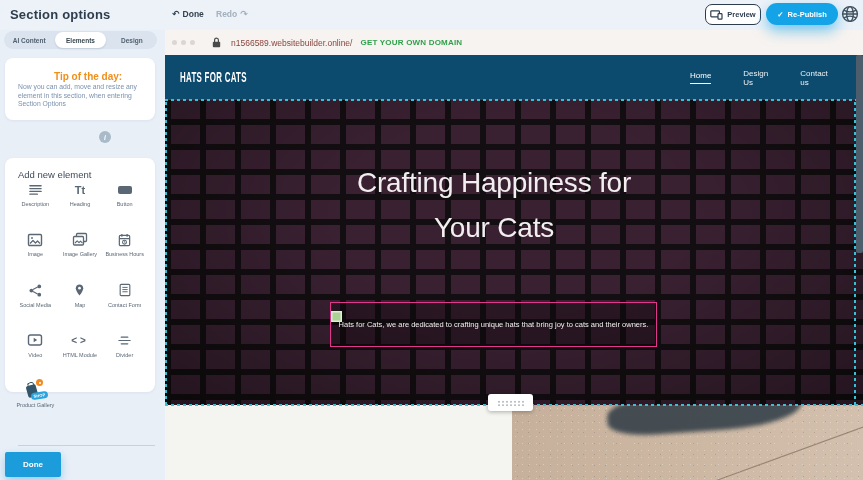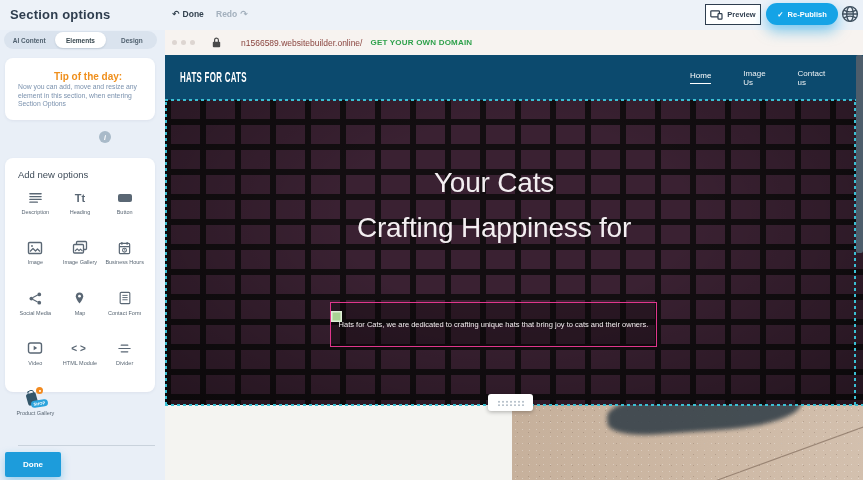--- a/index.html
+++ b/index.html
@@ -6,40 +6,40 @@
   body { font-family:"Liberation Sans", sans-serif; background:#dfe6ee; }
   .screen { position:relative; width:863px; height:480px; overflow:hidden; background:#ebf1f8; }
 
   
   .topbar { position:absolute; left:0; top:0; width:798px; height:30px; background:#edf2f8; z-index:20; }
   .app-title { position:absolute; left:10px; top:7px; font-size:13px; font-weight:bold; color:#2e3d4e; letter-spacing:.2px; }
   .histbtn { position:absolute; top:9px; font-size:8.5px; font-weight:bold; color:#33424f; display:flex; gap:3px; align-items:center; cursor:pointer; }
   .histbtn .glyph { font-family:"DejaVu Sans", sans-serif; font-size:9px; }
   .undo-btn { left:172px; }
   .redo-btn { left:216px; color:#a3b0bd; }
-  .preview-btn { position:absolute; left:705px; top:4px; width:56px; height:21px; border:1.5px solid #2e3d4e; border-radius:0; background:#fff; display:flex; align-items:center; justify-content:center; gap:4px; font-size:7.5px; font-weight:bold; color:#2e3d4e; cursor:pointer; }
+  .preview-btn { position:absolute; left:705px; top:4px; width:56px; height:21px; border:1.5px solid #2e3d4e; border-radius:7px; background:#fff; display:flex; align-items:center; justify-content:center; gap:4px; font-size:7.5px; font-weight:bold; color:#2e3d4e; cursor:pointer; }
   .republish-btn { position:absolute; left:766px; top:3px; width:72px; height:22px; border-radius:12px; background:#14a3e6; color:#fff; font-size:7.5px; font-weight:bold; display:flex; align-items:center; justify-content:center; gap:4px; box-shadow:0 6px 14px rgba(20,163,230,.55); cursor:pointer; }
   .globe-btn { position:absolute; left:841px; top:5px; width:18px; height:18px; cursor:pointer; }
 
   
   .sidebar { position:absolute; left:0; top:30px; width:165px; height:450px; background:#e9eff7; z-index:15; }
   .tabbar { position:absolute; left:4px; top:1px; width:153px; height:18px; background:#dae3ee; border-radius:9px; display:flex; }
   .tab { flex:1; display:flex; align-items:center; justify-content:center; font-size:6.5px; font-weight:bold; color:#51616f; cursor:pointer; border-radius:9px; }
   .tab.active { background:#fff; margin:1px; box-shadow:0 1px 2px rgba(40,60,80,.15); color:#37474f; }
   .card { position:absolute; background:#fff; border-radius:8px; box-shadow:0 1px 3px rgba(60,80,110,.08); }
   .tip-card { left:5px; top:28px; width:150px; height:62px; }
   .tip-title { position:absolute; left:13px; top:13px; font-size:10px; font-weight:bold; color:#ef8f1c;margin-left:36px; }
   .tip-body { position:absolute; left:13px; top:25px; width:130px; font-size:6.8px; line-height:8.5px; color:#7b92ae; }
   .edit-mobile-btn { position:absolute; left:8px; top:92px; width:86px; height:30px; border-radius:16px; background:#1d9cdb; color:#fff; display:flex; align-items:center; justify-content:center; gap:6px; font-size:7.3px; font-weight:bold; box-shadow:0 4px 10px rgba(29,156,219,.4); cursor:pointer; }
   .phone-icon { width:9px; height:15px; border:1.4px solid #fff; border-radius:2.5px; position:relative; }
   .phone-icon:after { content:""; position:absolute; left:50%; bottom:1px; transform:translateX(-50%); width:3px; height:1.2px; background:#fff; }
   .info-btn { position:absolute; left:99px; top:101px; width:12px; height:12px; border-radius:50%; background:#a9bac9; color:#fff; font-size:7px; font-weight:bold; font-style:italic; display:flex; align-items:center; justify-content:center; cursor:pointer; }
   .add-card { left:5px; top:128px; width:150px; height:234px; }
   .add-title { position:absolute; left:13px; top:11px; font-size:9.5px; color:#3f4c59; }
-  .egrid { position:absolute; left:8px; top:28px; width:134px; display:grid; grid-template-columns:repeat(3,1fr); row-gap:21px; }
+  .egrid { position:absolute; left:8px; top:20px; width:134px; display:grid; grid-template-columns:repeat(3,1fr); row-gap:21px; }
   .cell { display:flex; flex-direction:column; align-items:center; gap:3px; padding-top:3px; cursor:pointer; }
   .cicon { height:17px; display:flex; align-items:center; justify-content:center; color:#5a6774; }
   .clabel { font-size:5.5px; line-height:6.3px; color:#5a6774; text-align:center; max-width:40px; }
   .tt { font-size:11px; font-weight:bold; color:#5a6774; }
   .btn-shape { width:14px; height:8px; background:#5a6774; border-radius:2px; }
   .html-br { font-size:10px; font-weight:bold; color:#5a6774; letter-spacing:3px; }
   .pg-wrap { position:relative; width:24px; height:19px; }
   .pg-bag { position:absolute; left:4px; top:4px; width:10px; height:12px; background:#33566a; border-radius:2px; transform:rotate(-16deg); }
   .pg-bag:before { content:""; position:absolute; left:2px; top:-3.5px; width:5px; height:5px; border:1.3px solid #33566a; border-bottom:none; border-radius:3px 3px 0 0; }
   .pg-badge { position:absolute; right:4px; top:-2px; width:7px; height:7px; border-radius:50%; background:#f28a1f; }
@@ -47,21 +47,21 @@
   .pg-shop { position:absolute; right:-1px; bottom:1px; min-width:17px; height:7px; background:#2ba3dc; border-radius:4px; color:#fff; font-size:4px; font-weight:bold; display:flex; align-items:center; justify-content:center; transform:rotate(-8deg); letter-spacing:.2px; }
   .sidebar-hr { position:absolute; left:18px; top:415px; width:137px; height:1px; background:#c9d2dc; }
   .done-btn { position:absolute; left:5px; top:422px; width:56px; height:25px; border-radius:2px; background:#1d9cdb; color:#fff; font-size:8px; font-weight:bold; display:flex; align-items:center; justify-content:center; box-shadow:0 4px 10px rgba(29,156,219,.4); cursor:pointer; }
 
   
   .preview { position:absolute; left:165px; top:30px; width:698px; height:450px; background:#fff; }
   .chrome { position:absolute; left:0; top:0; width:698px; height:25px; background:#f7f3f0; display:flex; align-items:center; }
   .dot { width:5px; height:5px; border-radius:50%; background:#ddd5d1; margin-right:4px; }
   .dots { display:flex; margin-left:7px; }
   .lock { margin-left:13px; }
-  .url-text { margin-left:20px; font-size:8.5px; color:#8a453f; }
+  .url-text { margin-left:10px; font-size:8.5px; color:#8a453f; }
   .domain-cta { margin-left:8px; font-size:8px; font-weight:bold; color:#2fa14c; letter-spacing:.2px; cursor:pointer; }
 
   .site-header { position:absolute; left:0; top:25px; width:698px; height:45px; background:#0c4a6e; }
   .logo { position:absolute; left:15px; top:16px; color:#fff; font-size:11px; font-weight:bold; letter-spacing:.4px; transform:scaleX(.72) scaleY(1.25); transform-origin:left center; white-space:nowrap; }
   .nav { position:absolute; left:525px; top:0; height:100%; display:flex; align-items:center; gap:32px; }
   .nav-item { font-size:8px; color:rgba(255,255,255,.92); cursor:pointer; }
   .nav-item.active { color:#fff; padding-bottom:3px; border-bottom:1.5px solid #fff; }
   .nav-more { font-family:"DejaVu Sans", sans-serif; font-size:9px; color:rgba(255,255,255,.9); cursor:pointer; }
 
   .hero { position:absolute; left:0; top:70px; width:698px; height:305px;
@@ -143,21 +143,21 @@
     <div class="card tip-card">
       <div class="tip-title">Tip of the day:</div>
       <div class="tip-body">Now you can add, move and resize any element in this section, when entering Section Options</div>
     </div>
 
     <div class="info-btn">
       <span>i</span>
     </div>
 
     <div class="card add-card">
-      <div class="add-title">Add new options</div>
+      <div class="add-title">Add new element</div>
       <div class="egrid">
 
         <div class="cell">
           <div class="cicon">
             <svg width="15" height="15" viewBox="0 0 16 16">
                 <path d="M2 4h12M2 7h12M2 10h12M2 13h8" stroke="#5a6774" stroke-width="1.4" stroke-linecap="round" fill="none"></path>
               </svg>
           </div>
           <div class="clabel">Description</div>
         </div>
@@ -299,32 +299,32 @@
         <rect x="0.8" y="4.8" width="7.4" height="5.4" rx="1" fill="#4a4a4a"></rect>
       </svg>
       <span class="url-text">n1566589.websitebuilder.online/</span>
       <span class="domain-cta">GET YOUR OWN DOMAIN</span>
     </div>
 
     <div class="site-header">
       <div class="logo">HATS FOR CATS</div>
       <div class="nav">
         <span class="nav-item active">Home</span>
-        <span class="nav-item">Image Us</span>
+        <span class="nav-item">Design Us</span>
         <span class="nav-item">Contact us</span>
         <span class="nav-more">⋯</span>
       </div>
     </div>
 
     <div class="hero">
       <div class="hero-shade"></div>
       <div class="hero-content">
         <div class="hero-h1">
+          <div>Crafting Happiness for</div>
           <div>Your Cats</div>
-          <div>Crafting Happiness for</div>
         </div>
         <div class="para-box">
           <div class="green-handle"></div>
           <div class="para-line">Hats for Cats, we are dedicated to crafting unique hats that bring joy to cats and their owners.</div>
         </div>
       </div>
     </div>
 
     <div class="dash-h" style="top:69px;"></div>
     <div class="dash-h" style="top:374px;"></div>

